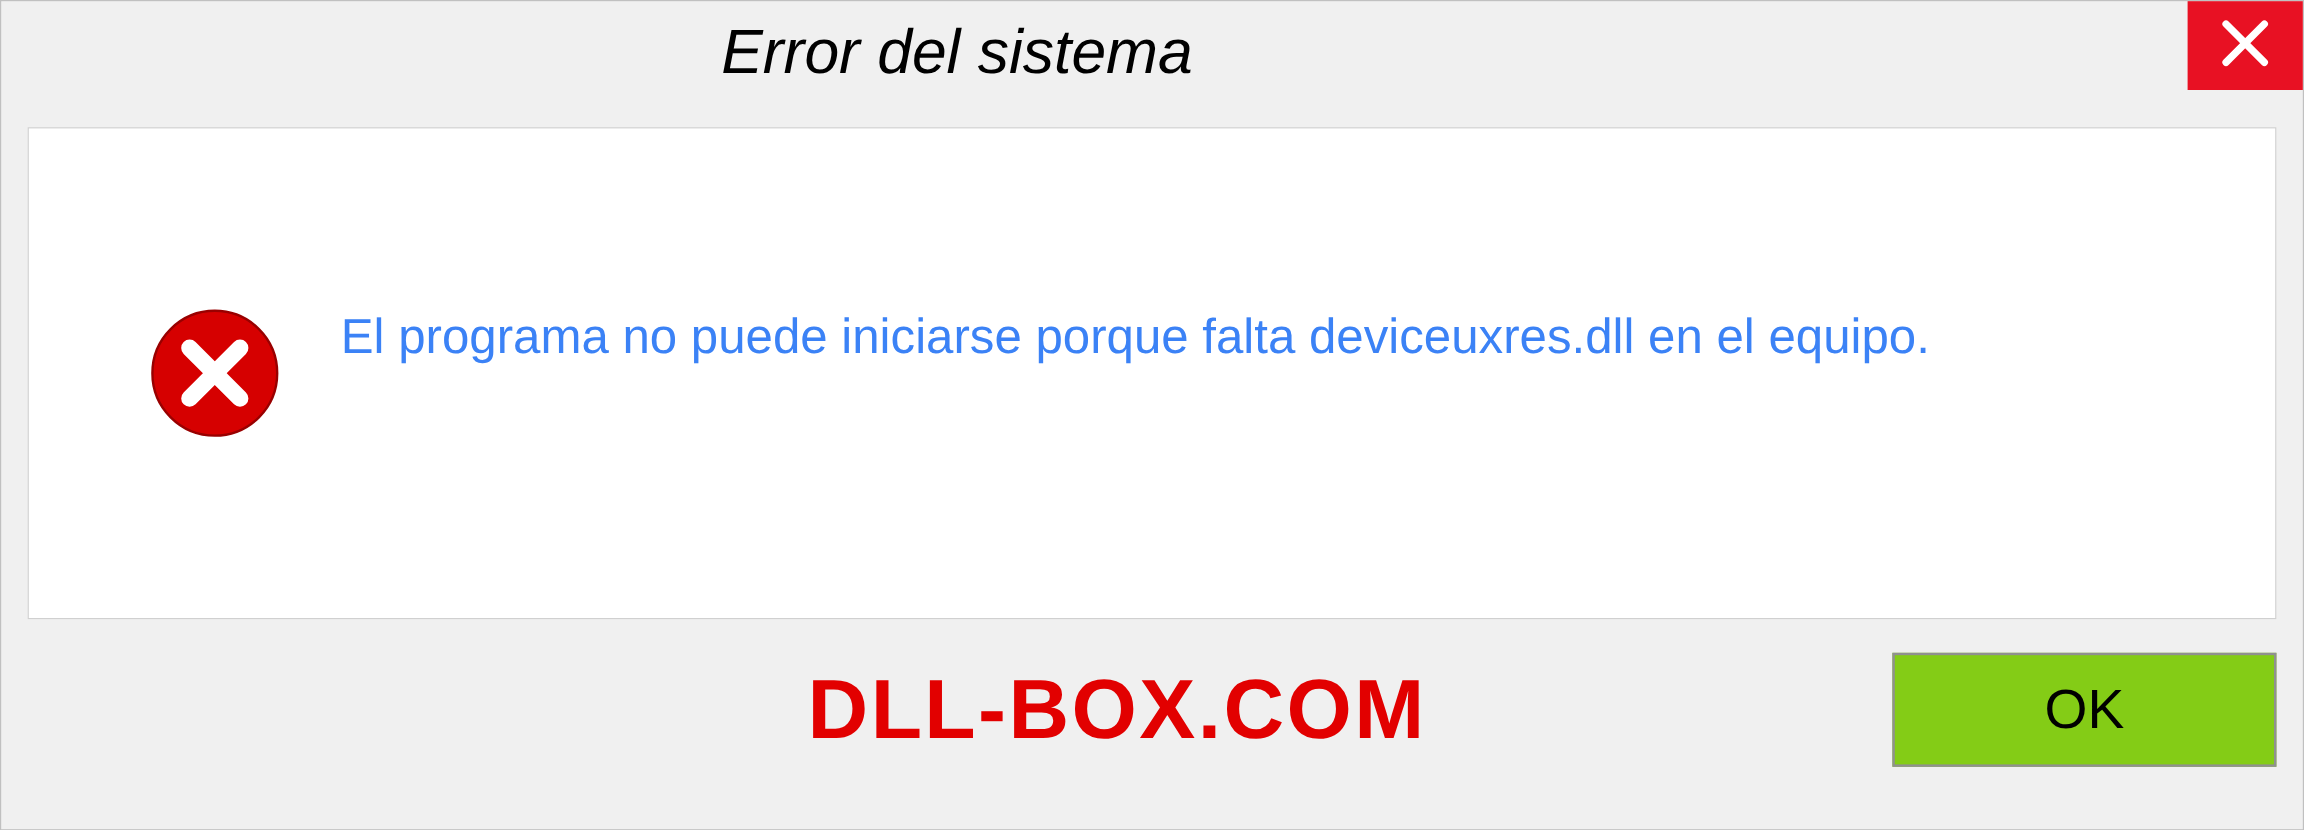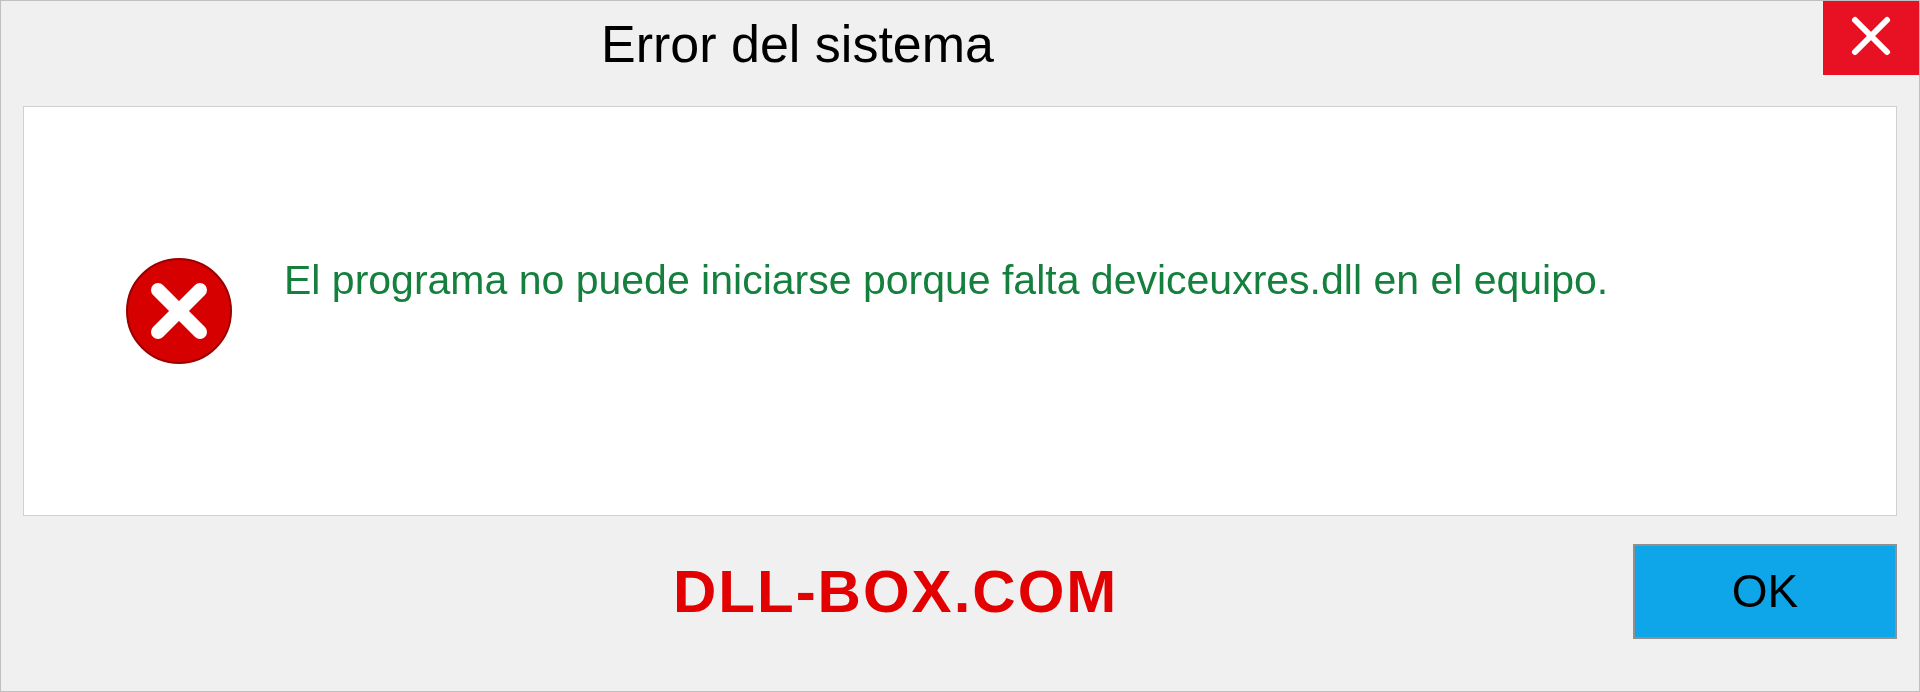--- a/index.html
+++ b/index.html
@@ -21,20 +21,21 @@
       border: 1px solid #c0c0c0;
     }
     .titlebar {
       display: flex;
       justify-content: space-between;
       align-items: flex-start;
       padding-left: 600px;
       padding-top: 12px;
       padding-bottom: 12px;
       height: 95px;
+      font-style: italic;
     }
     .title-text {
       font-size: 52px;
       font-weight: 400;
       color: #000;
       line-height: 1.2;
     }
     .close-button {
       width: 96px;
       height: 74px;
@@ -58,43 +59,43 @@
       padding-left: 100px;
       gap: 50px;
     }
     .error-icon {
       width: 110px;
       height: 110px;
       flex-shrink: 0;
     }
     .message-text {
       font-size: 41px;
-      color: #15803d;
+      color: #3b82f6;
       line-height: 1.35;
       margin-top: -60px;
     }
     .bottom-bar {
       display: flex;
       justify-content: space-between;
       align-items: center;
       padding: 0 22px;
       height: 150px;
     }
     .watermark {
-      font-size: 60px;
+      font-size: 70px;
       font-weight: 900;
       color: #e20000;
       letter-spacing: 2px;
       font-family: Arial, sans-serif;
       margin-left: 650px;
     }
     .ok-button {
-      width: 264px;
+      width: 320px;
       height: 95px;
-      background: #0ea5e9;
+      background: #84cc16;
       border: 2px solid #909090;
       font-size: 46px;
       color: #000;
       display: flex;
       align-items: center;
       justify-content: center;
       font-family: "Segoe UI", Tahoma, sans-serif;
     }
   </style>
 </head>

